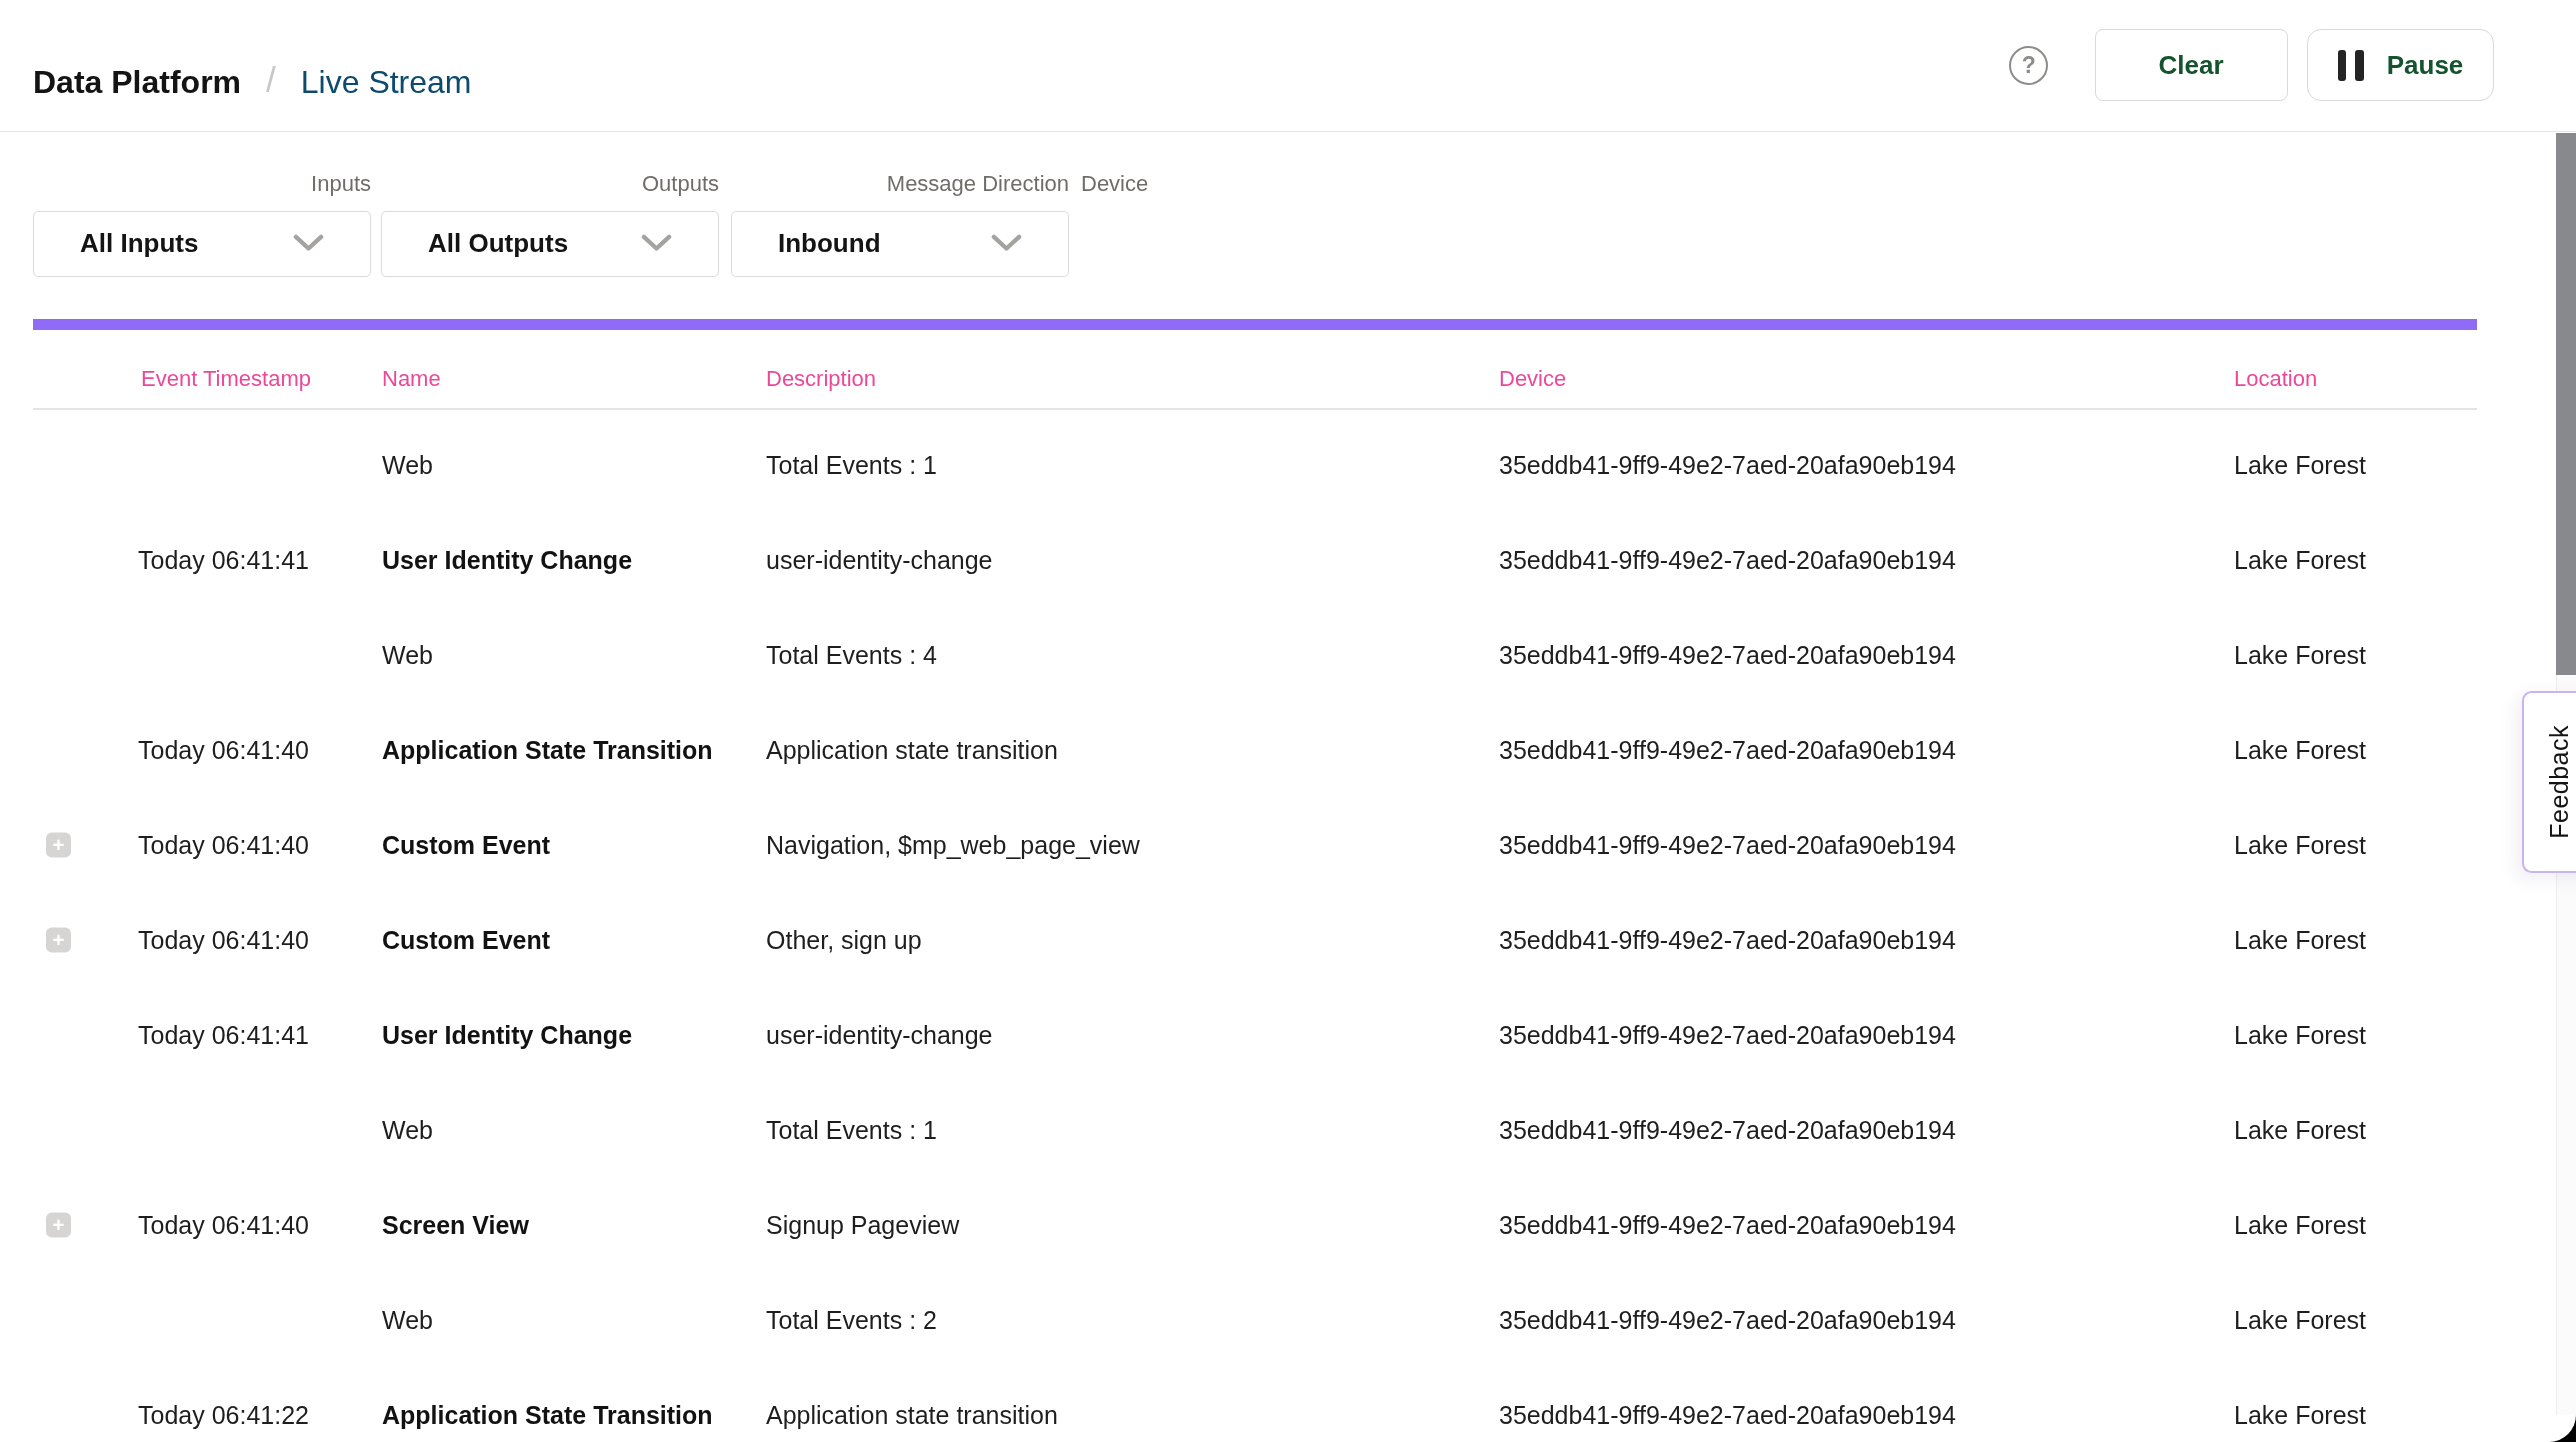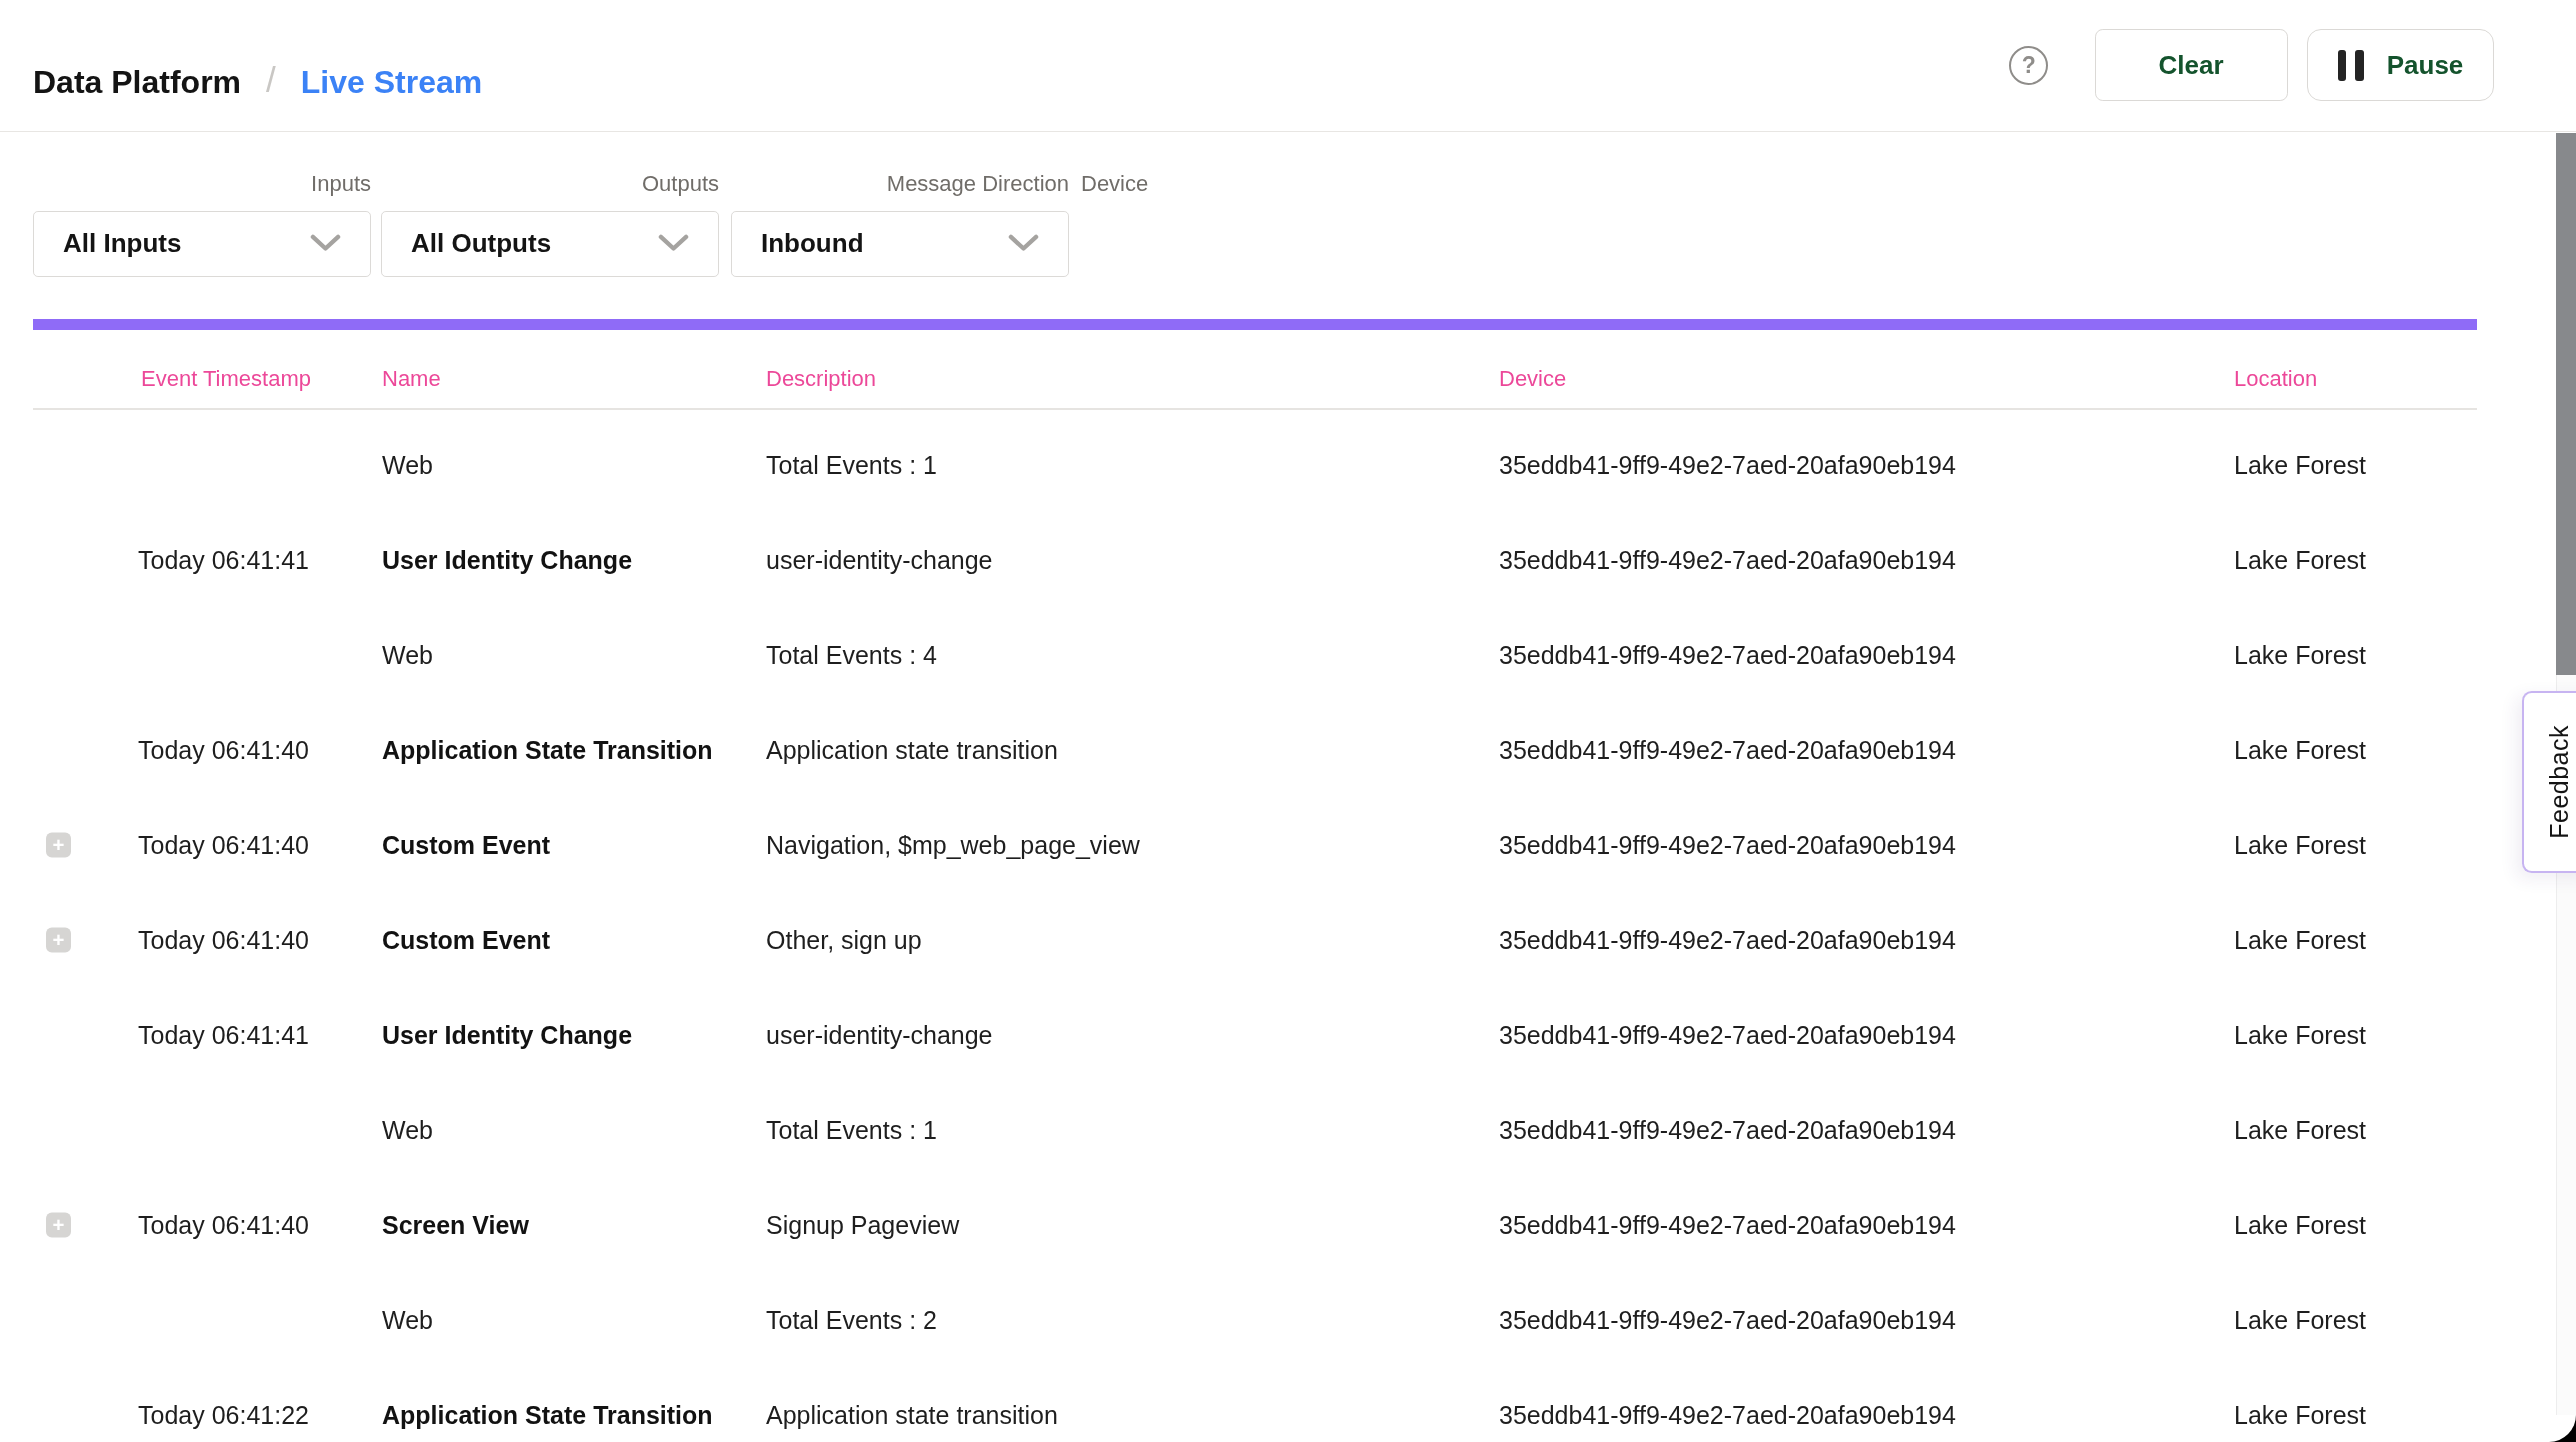--- a/index.html
+++ b/index.html
@@ -5,40 +5,40 @@
   * { margin: 0; padding: 0; box-sizing: border-box; }
   html, body { background: #ffffff; }
   body { font-family: "Liberation Sans", "DejaVu Sans", sans-serif; color: #1e1e1e; }
   #app { position: relative; width: 2576px; height: 1442px; background: #fff; overflow: hidden; }
 
   
   .topbar { position: absolute; top: 0; left: 0; width: 2576px; height: 132px; background: #fff; border-bottom: 1.9px solid #e8e6e3; }
   .breadcrumb { position: absolute; left: 33px; top: 0; height: 164px; display: flex; align-items: center; font-size: 32px; }
   .crumb-section { font-weight: 700; color: #141414; cursor: pointer; }
   .crumb-sep { color: #c9c7c4; font-weight: 300; margin: 0 25px; font-size: 35px; transform: translateY(-1.9px); }
-  .crumb-page { font-weight: 700; color: #3b82f6; }
+  .crumb-page { font-weight: 400; color: #0c4a6e; }
 
   .topbar-right { position: absolute; right: 82px; top: 0; height: 130px; display: flex; align-items: center; gap: 19.4px; }
   .help-icon { width: 39px; height: 39px; border: 2.9px solid #8f8d8a; border-radius: 50%; color: #8f8d8a;
                display: flex; align-items: center; justify-content: center; font-size: 23px; font-weight: 700;
                margin-right: 27px; cursor: pointer; }
   .btn { height: 72px; background: #fff; border: 1.9px solid #dbd9d6; border-radius: 7.8px; display: flex;
          align-items: center; justify-content: center; font-size: 26px; font-weight: 700; color: #14532d;
          font-family: inherit; cursor: pointer; }
   .btn-clear { width: 193px; }
   .btn-pause { width: 187px; gap: 23px; border-radius: 14px; }
   .pause-glyph { display: flex; gap: 8.7px; }
   .pause-glyph i { display: block; width: 8.7px; height: 31px; background: #242424; border-radius: 2.9px; }
 
   
   .filters { position: absolute; top: 171px; left: 0; width: 2576px; }
   .filter-group { position: absolute; top: 0; }
   .filter-label { font-size: 22px; color: #706d69; margin-bottom: 13.6px; display: block; text-align: right; }
   .dropdown { width: 338px; height: 66px; border: 1.9px solid #dcdad7; border-radius: 4.9px; background: #fff;
-              display: flex; align-items: center; padding: 0 29px; cursor: pointer; }
+              display: flex; align-items: center; padding: 0 46px; cursor: pointer; }
   .dropdown-value { font-size: 26px; font-weight: 700; color: #141414; flex: 1; white-space: nowrap; }
   .chev { flex: 0 0 auto; }
 
   
   .accent-bar { position: absolute; left: 33px; top: 319px; width: 2444px; height: 10.7px; background: #8f6bf7; }
 
   
   .thead { position: absolute; top: 354px; left: 0; width: 2576px; height: 54px; }
   .th { position: absolute; top: 11.6px; font-size: 22px; color: #ec4899; white-space: nowrap; }
   .th-ts { left: 141px; } .th-name { left: 382px; } .th-desc { left: 766px; } .th-device { left: 1499px; } .th-loc { left: 2234px; }

